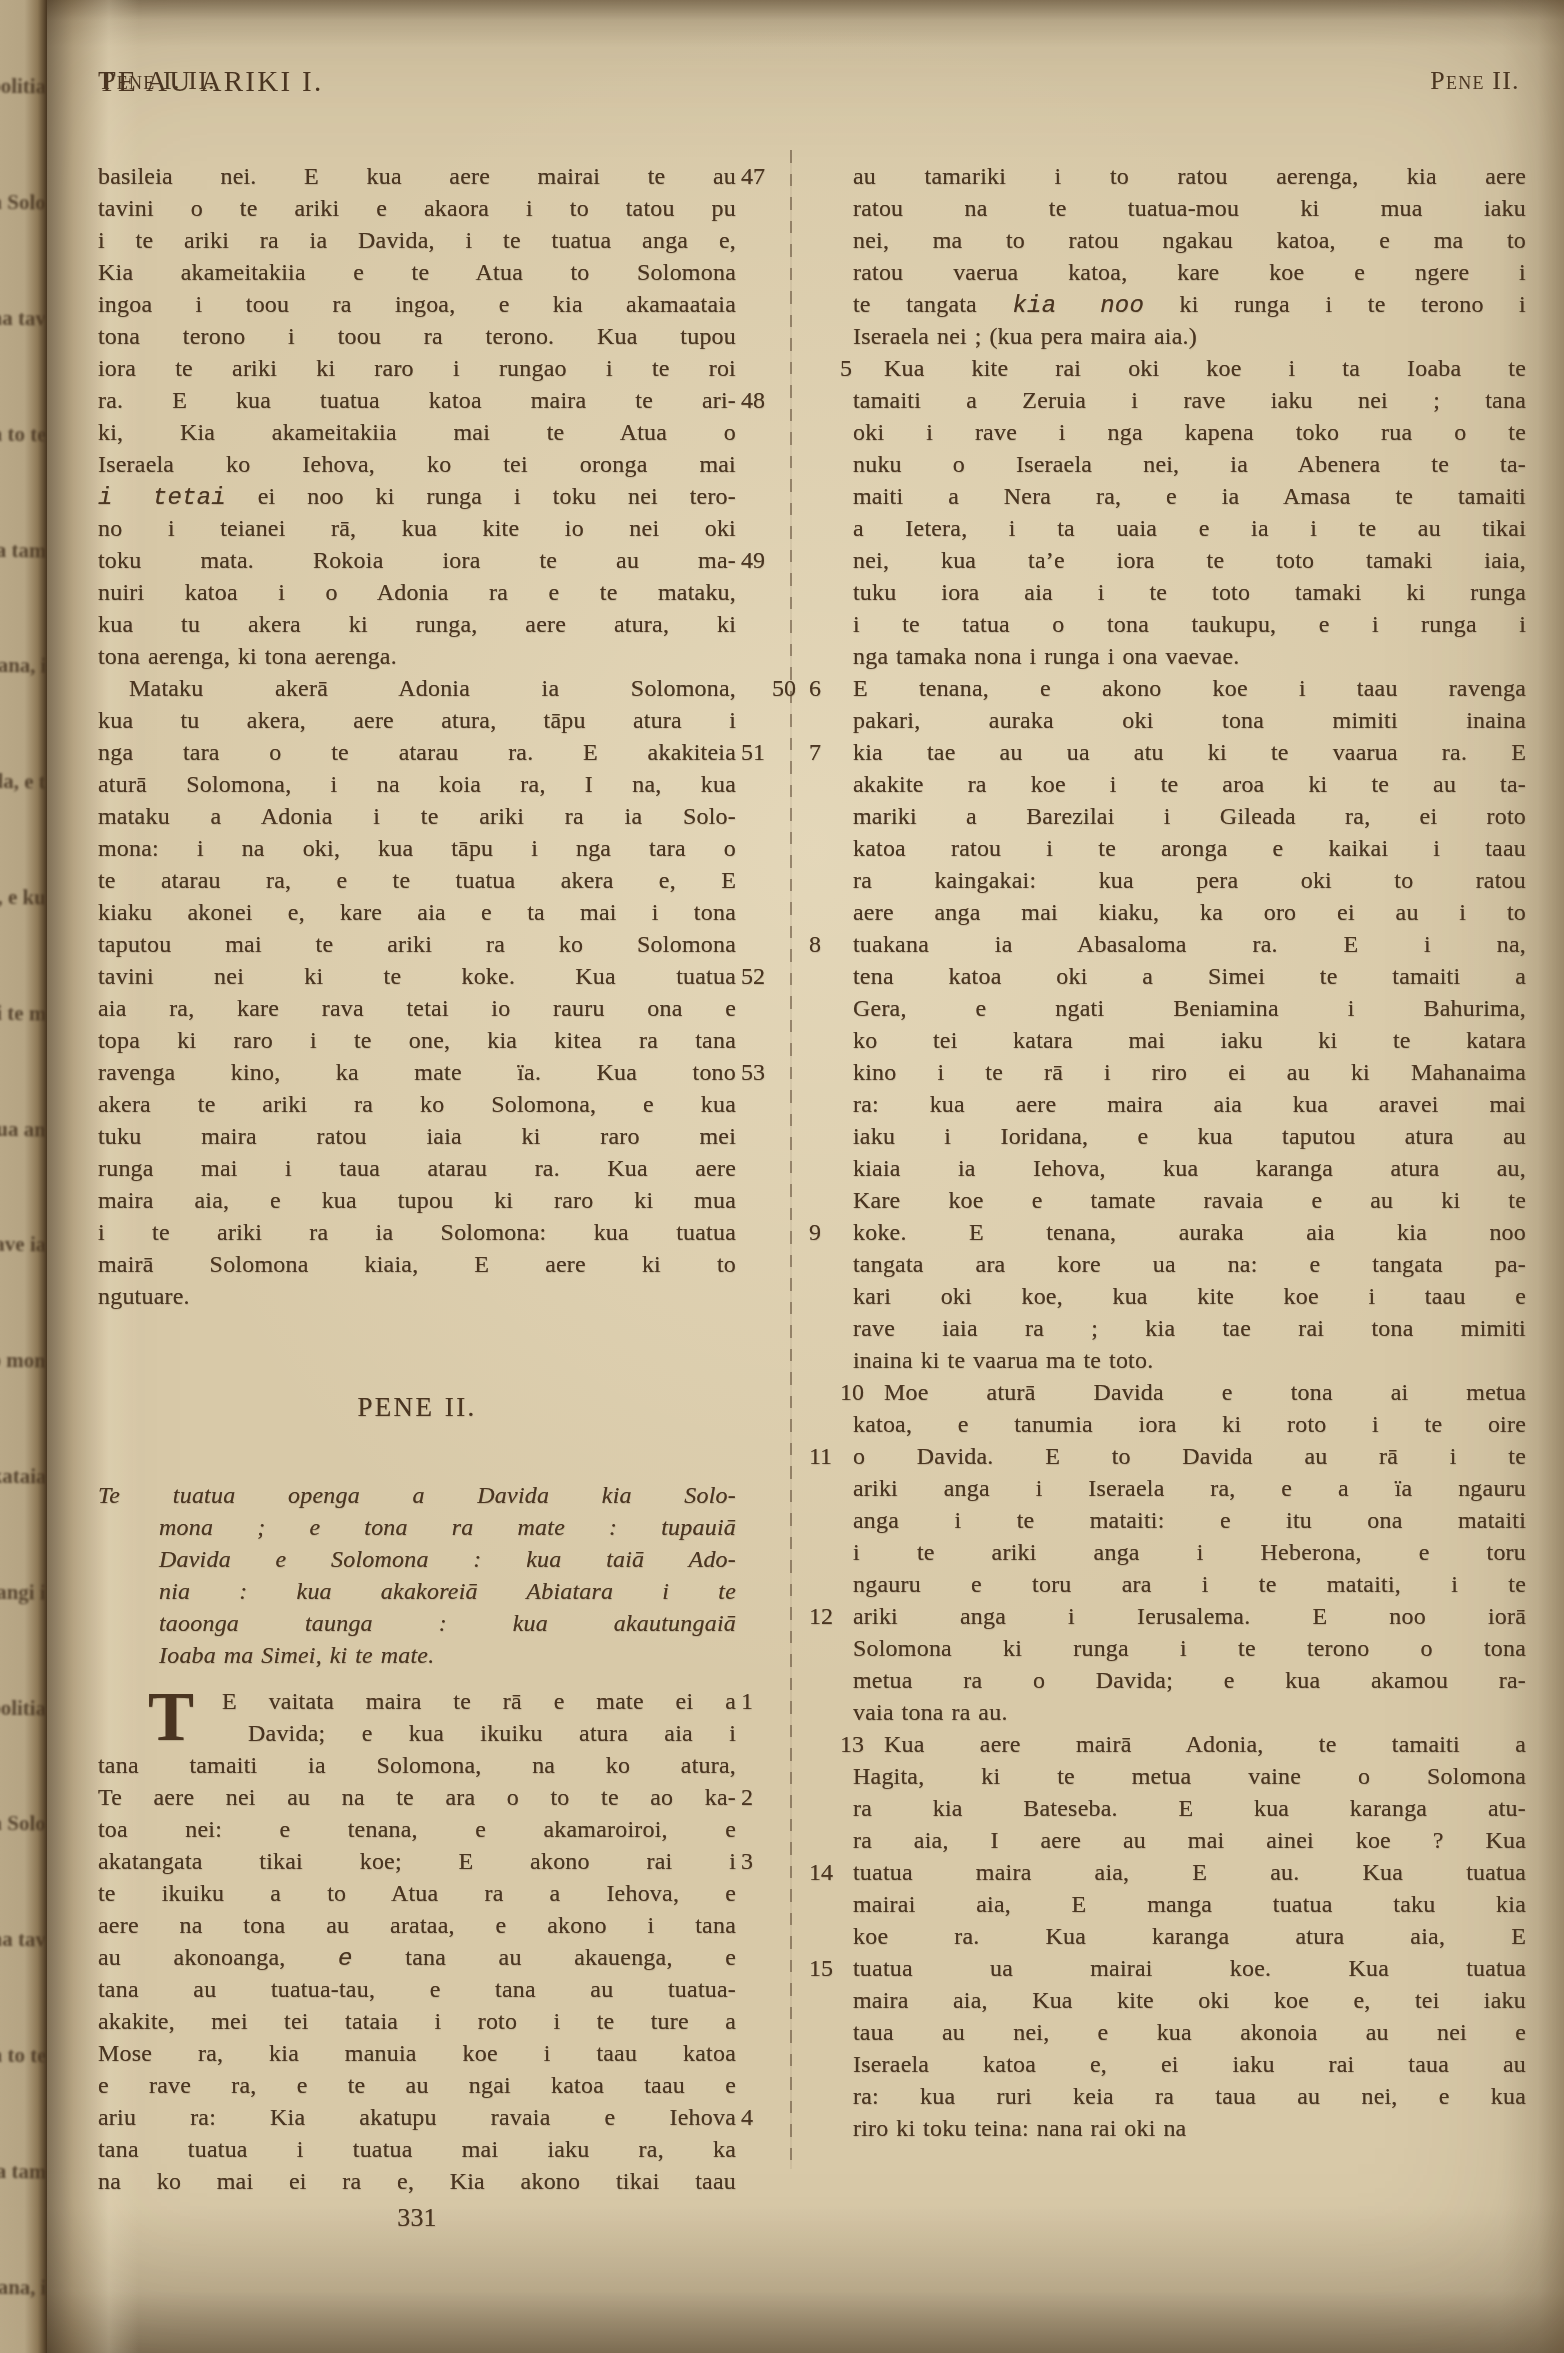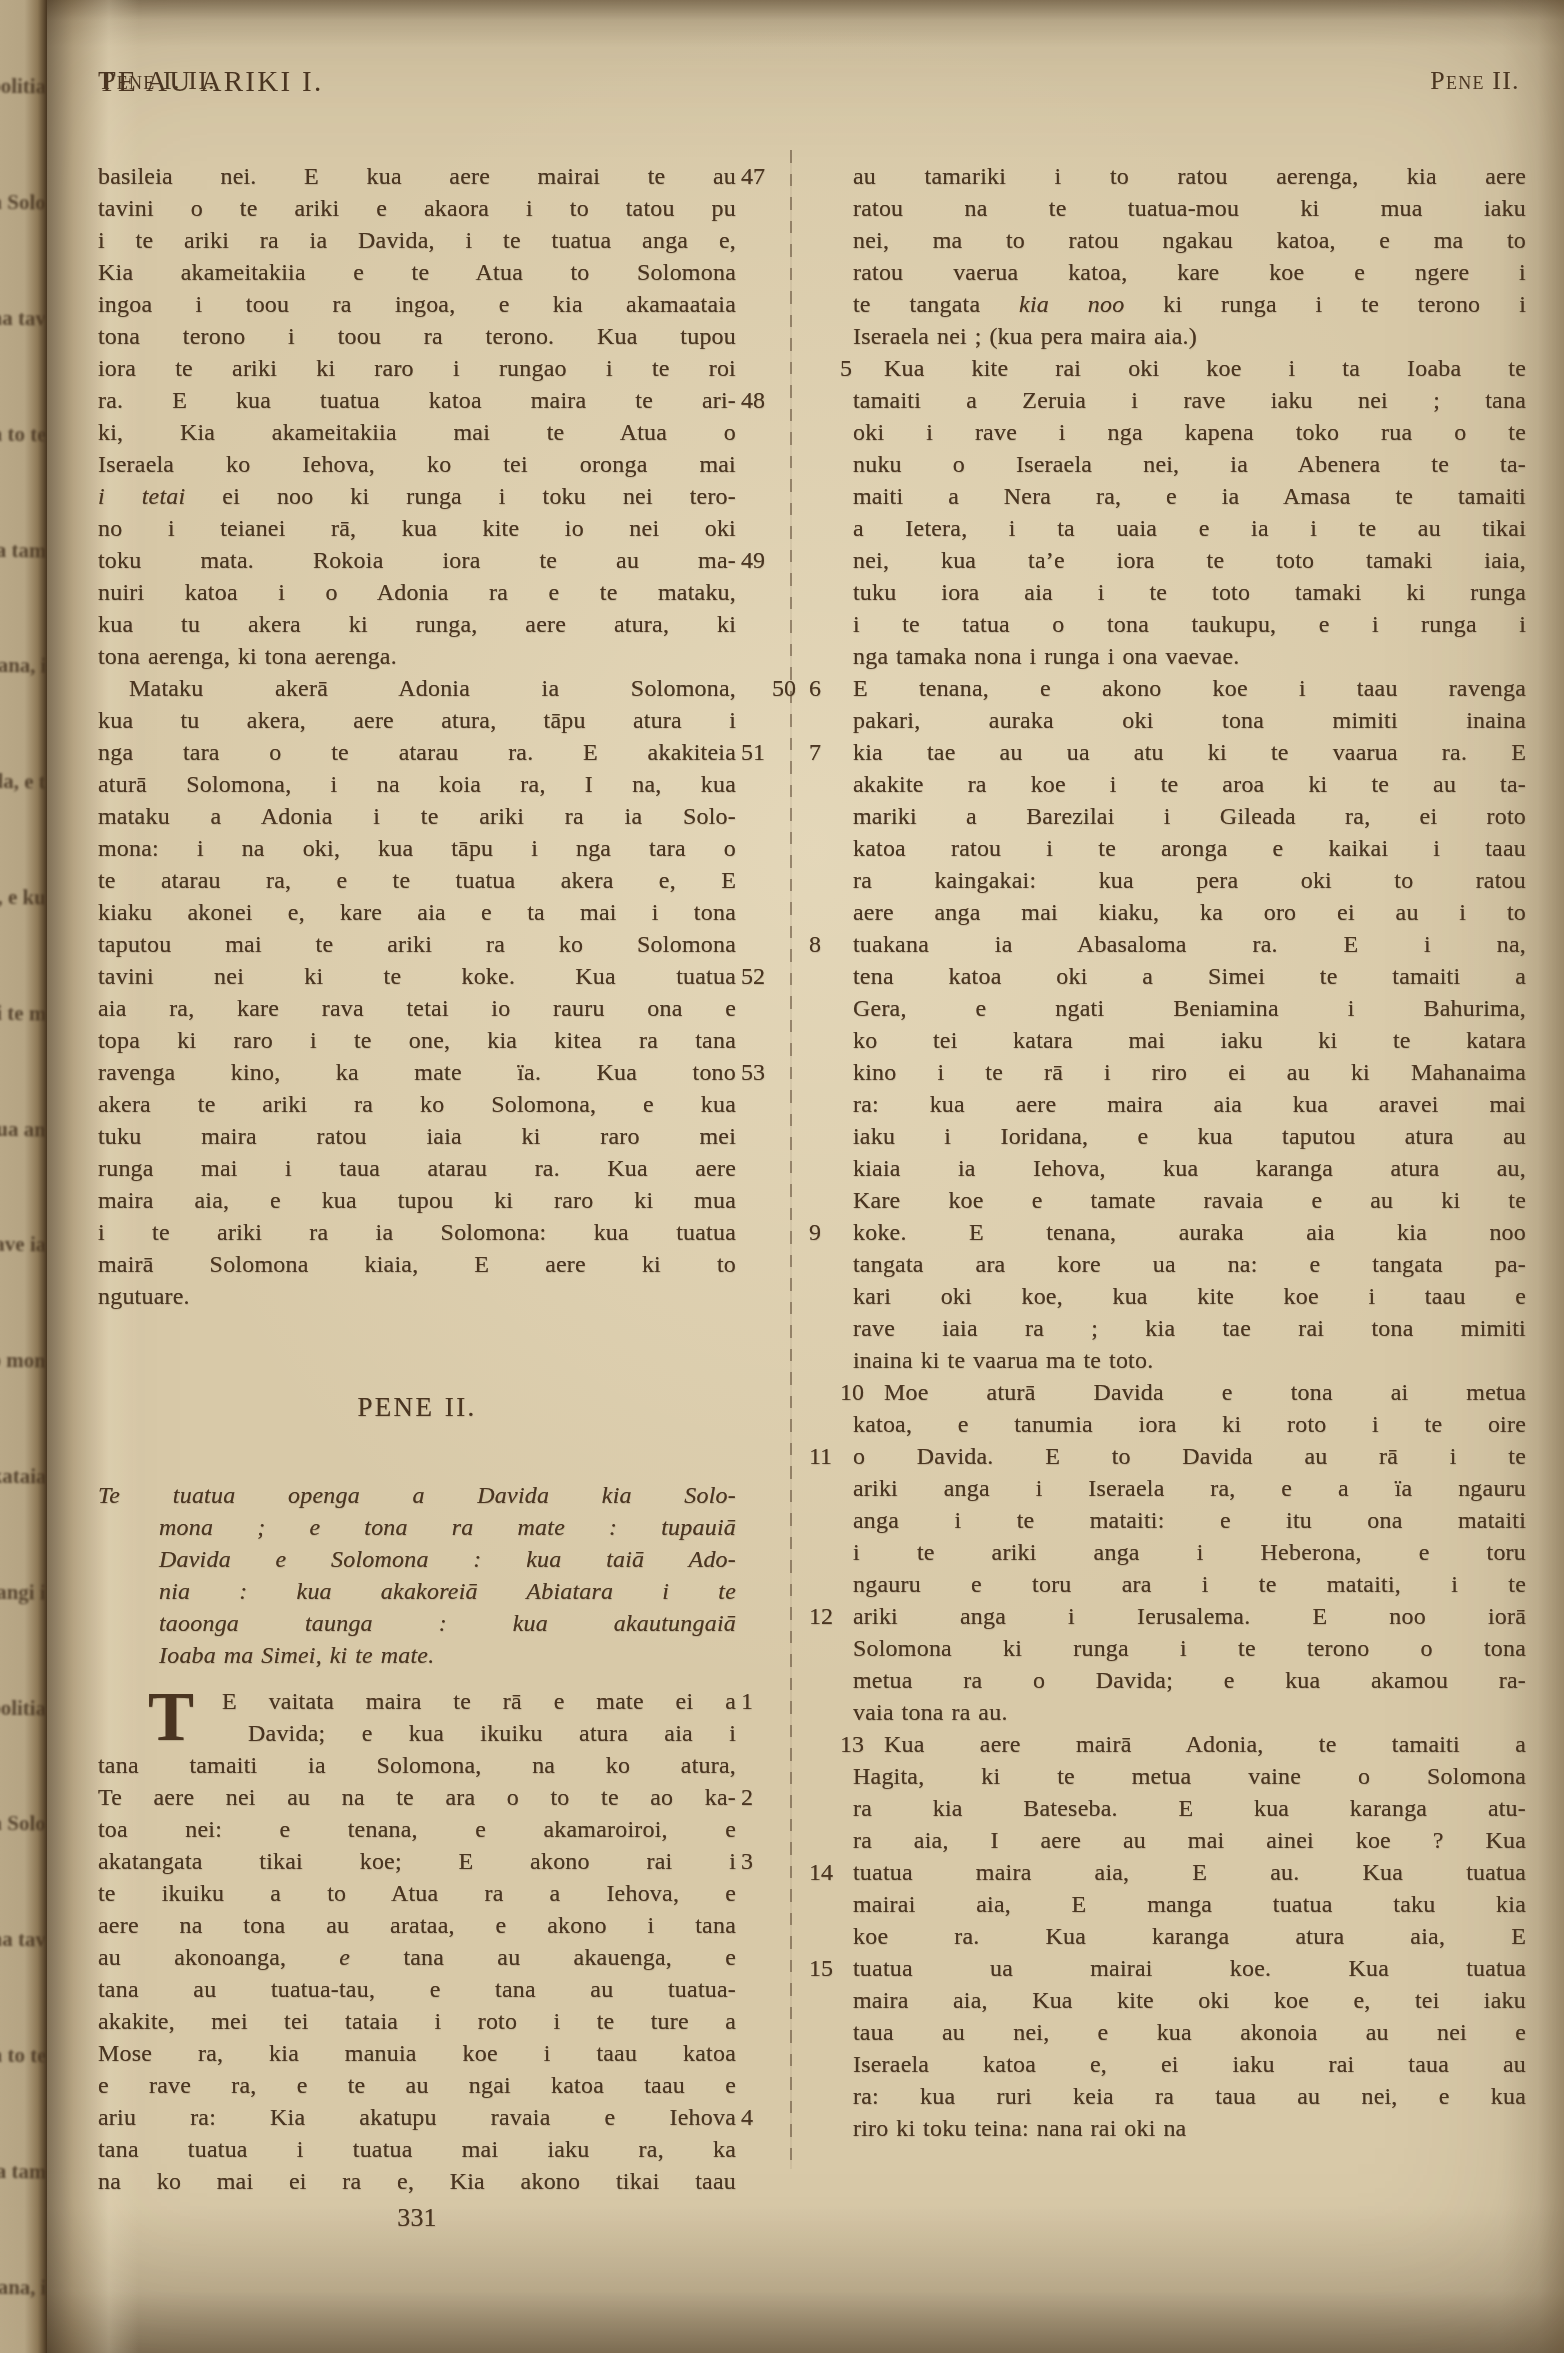--- a/index.html
+++ b/index.html
@@ -59,21 +59,21 @@
   .summary .line{font-style:italic;}
   .summary .line.hang{padding-left:61px;}
   .block{position:relative;}
   .block.para{margin-top:14px;}
   .dropcap{
     position:absolute;left:50px;top:0.8px;font-size:69px;line-height:63px;font-weight:bold;
   }
   .line.dc0{padding-left:124px;}
   .line.dc1{padding-left:150px;}
   .pagenum{text-align:center;font-size:26px;margin-top:5px;height:32px;line-height:32px;}
-  i{font-style:italic;}
+  i{font-style:italic;font-family:Liberation Mono, monospace;}
 </style>
 </head>
 <body>
 
 <div class="page">
   <div class="spine" id="spine">
       <div class="frag" style="top: 74px;">politia</div>
       <div class="frag" style="top: 190px;">kia Solo</div>
       <div class="frag" style="top: 306px;">tona tav</div>
       <div class="frag" style="top: 422px;">pa to te</div>

